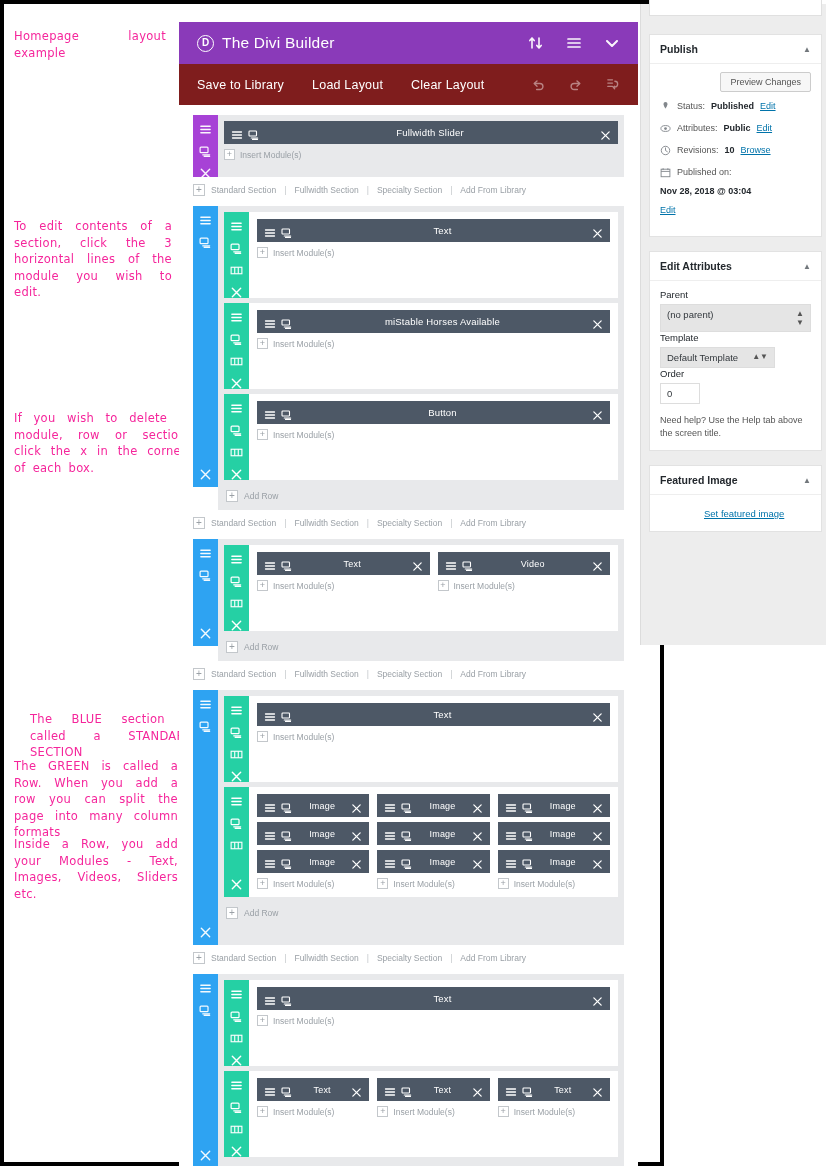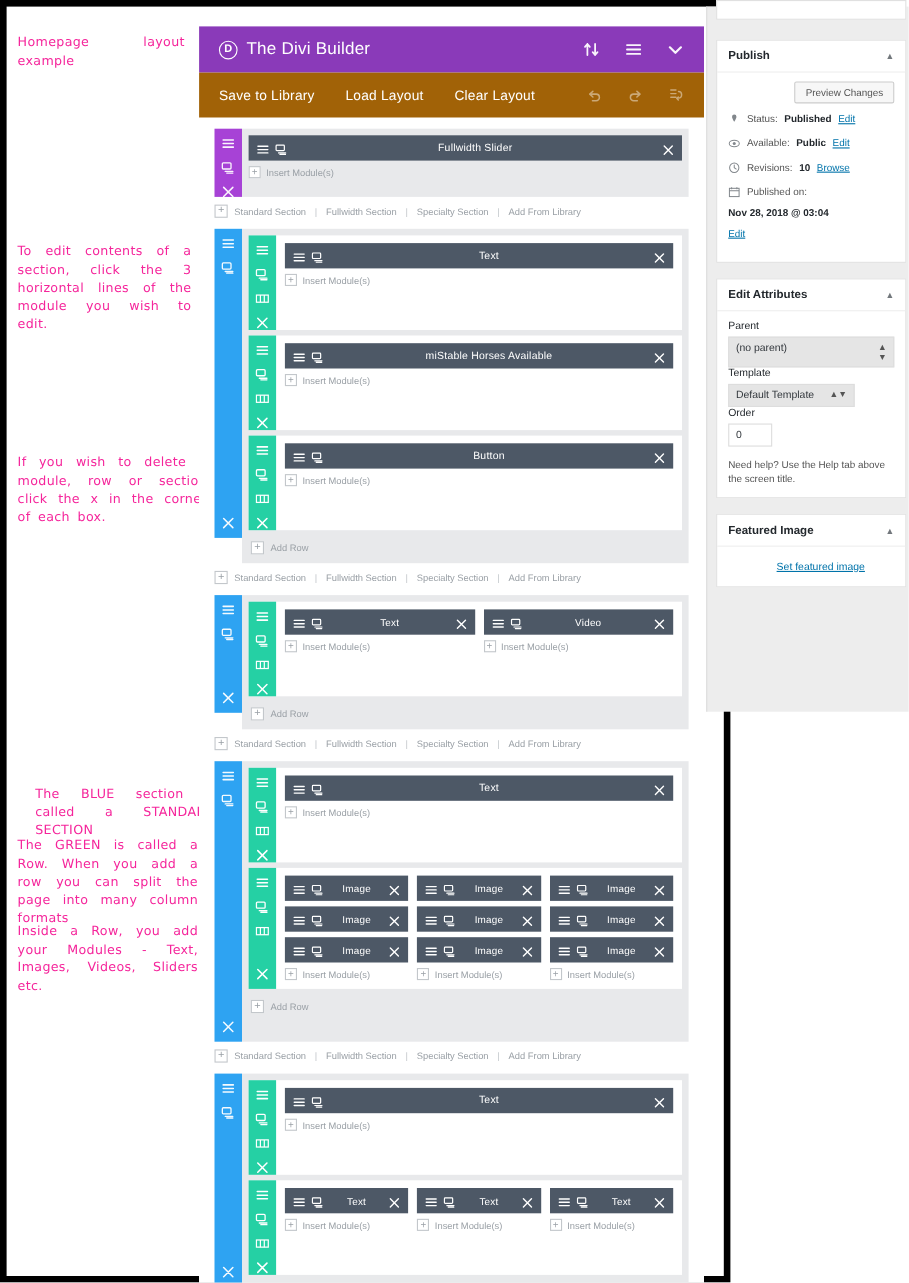--- a/index.html
+++ b/index.html
@@ -4,21 +4,21 @@
 <style>
   * { box-sizing: border-box; margin: 0; padding: 0; }
   html, body {
     width: 826px; height: 1166px;
     background: #ffffff;
     font-family: "Liberation Sans", sans-serif;
     overflow: hidden;
   }
   #page {
     position: relative; width: 664px; height: 1166px;
-    background: #ffffff; border: 6px solid #000000;
+    background: #ffffff; border: 4px solid #000000;
   }
 
   
   .note {
     position: absolute;
     color: #F5259B;
     font-size: 11.5px;
     line-height: 16.5px;
     letter-spacing: .3px;
     word-spacing: 3px;
@@ -46,21 +46,21 @@
     width: 17px; height: 17px; border: 1.6px solid #ffffff;
     border-radius: 50%; display: flex; align-items: center;
     justify-content: center; font-size: 10px; font-weight: bold;
     margin-right: 8px; flex: none; line-height: 1;
   }
   .divi-title { font-size: 15.5px; letter-spacing: .2px; }
   .divi-top-icons { margin-left: auto; display: flex; align-items: center; gap: 22px; }
   .divi-top-icons .ti { width: 16px; height: 16px; opacity: .95; }
 
   .divi-sub {
-    background: #a16207; height: 41px;
+    background: #7f1d1d; height: 41px;
     display: flex; align-items: center; padding: 0 18px;
     color: #ffffff;
   }
   .divi-sub .lnk { font-size: 12.5px; margin-right: 28px; letter-spacing: .2px; }
   .divi-sub-icons { margin-left: auto; display: flex; align-items: center; gap: 22px; }
   .divi-sub-icons .ti { width: 15px; height: 15px; opacity: .45; }
 
   .divi-body { background: #ffffff; padding: 10px 0 4px 0; }
 
   
@@ -1093,21 +1093,21 @@
           <span class="lk">Edit</span>
         </div>
 
         <div class="pub-row">
           <span class="pic">
             <svg viewBox="0 0 12 12" width="11" height="11">
                 <ellipse cx="6" cy="6" rx="5" ry="3.2" stroke="#82878c" stroke-width="1" fill="none"></ellipse>
                 <circle cx="6" cy="6" r="1.5" fill="#82878c"></circle>
               </svg>
           </span>
-          <span>Available:</span>
+          <span>Attributes:</span>
           <b>Public</b>
           <span class="lk">Edit</span>
         </div>
 
         <div class="pub-row">
           <span class="pic">
             <svg viewBox="0 0 12 12" width="11" height="11">
                 <circle cx="6" cy="6" r="4.6" stroke="#82878c" stroke-width="1" fill="none"></circle>
                 <path d="M6 3.2V6l2 1.3" stroke="#82878c" stroke-width="1" fill="none" stroke-linecap="round"></path>
               </svg>

